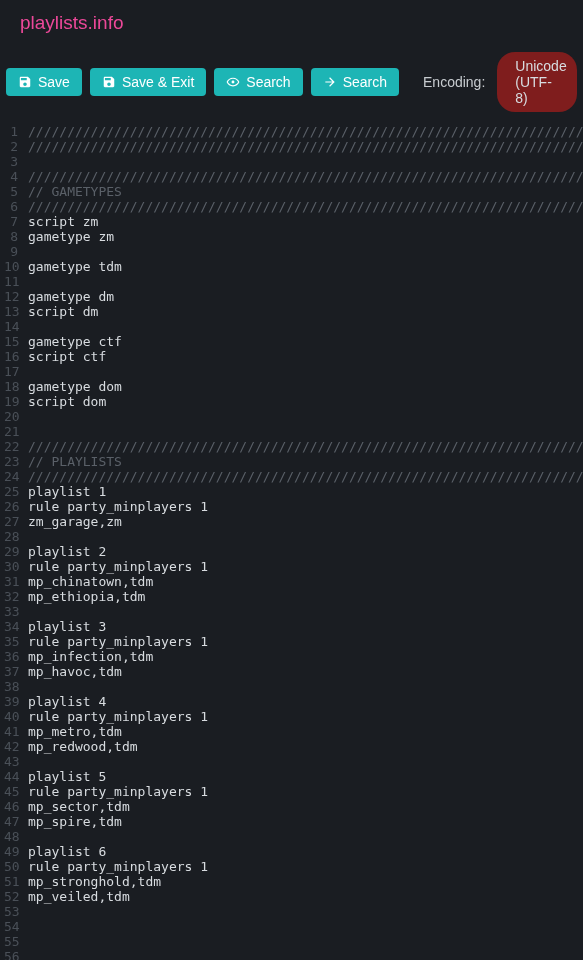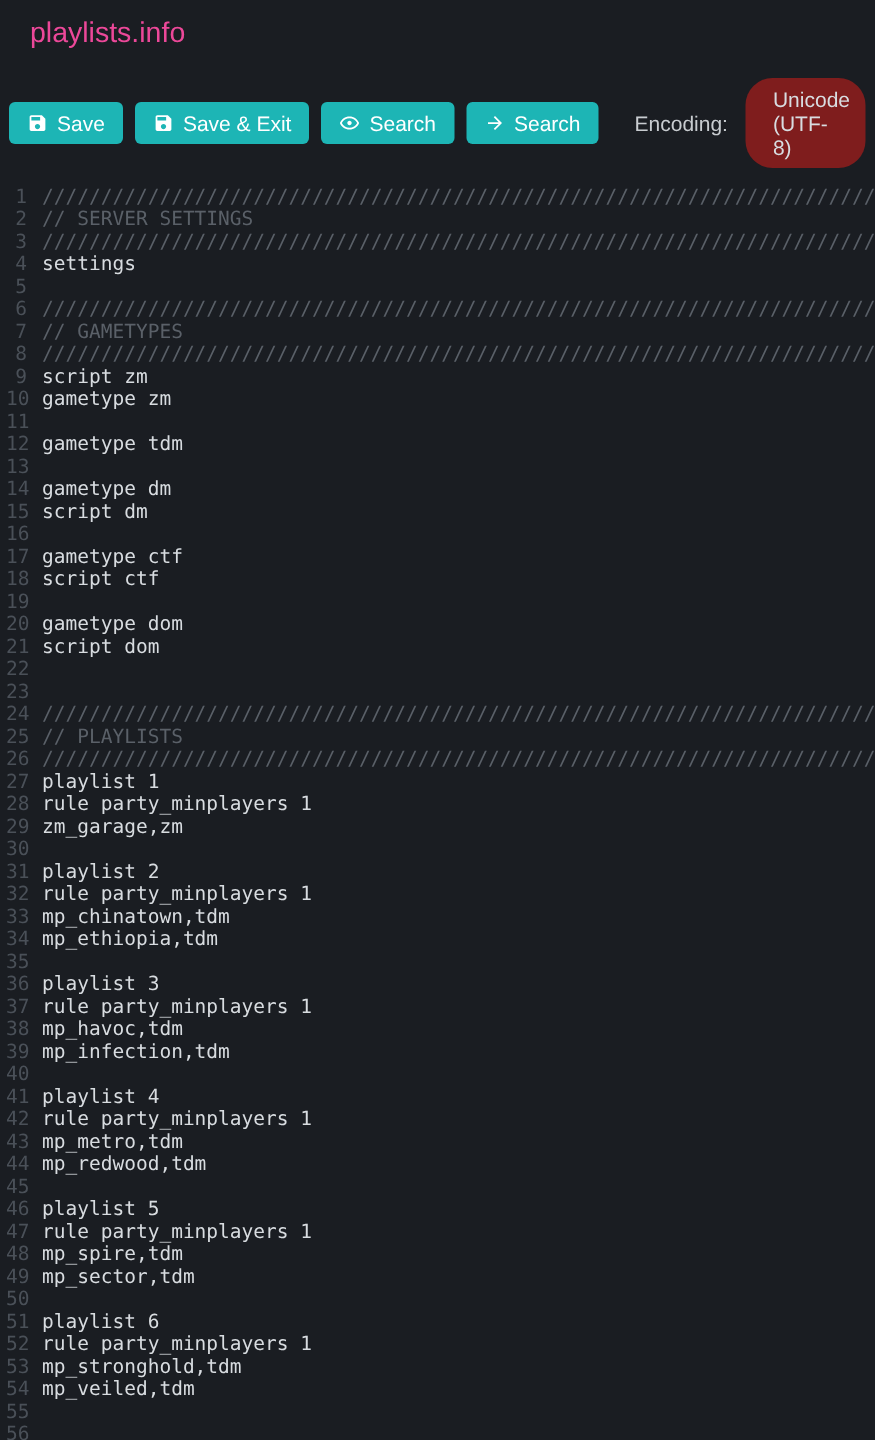--- a/index.html
+++ b/index.html
@@ -193,23 +193,21 @@
       <div class="gutter-line">50</div>
       <div class="gutter-line">51</div>
       <div class="gutter-line">52</div>
       <div class="gutter-line">53</div>
       <div class="gutter-line">54</div>
       <div class="gutter-line">55</div>
       <div class="gutter-line">56</div>
     </div>
   <div class="code" id="code">
       <div class="code-line comment">///////////////////////////////////////////////////////////////////////////</div>
-      <div class="code-line comment">// SERVER SETTINGS</div>
-      <div class="code-line comment">///////////////////////////////////////////////////////////////////////////</div>
-      <div class="code-line">settings</div>
+      <div class="code-line comment">///////////////////////////////////////////////////////////////////////////</div>
       <div class="code-line"></div>
       <div class="code-line comment">///////////////////////////////////////////////////////////////////////////</div>
       <div class="code-line comment">// GAMETYPES</div>
       <div class="code-line comment">///////////////////////////////////////////////////////////////////////////</div>
       <div class="code-line">script zm</div>
       <div class="code-line">gametype zm</div>
       <div class="code-line"></div>
       <div class="code-line">gametype tdm</div>
       <div class="code-line"></div>
       <div class="code-line">gametype dm</div>
@@ -229,32 +227,32 @@
       <div class="code-line">rule party_minplayers 1</div>
       <div class="code-line">zm_garage,zm</div>
       <div class="code-line"></div>
       <div class="code-line">playlist 2</div>
       <div class="code-line">rule party_minplayers 1</div>
       <div class="code-line">mp_chinatown,tdm</div>
       <div class="code-line">mp_ethiopia,tdm</div>
       <div class="code-line"></div>
       <div class="code-line">playlist 3</div>
       <div class="code-line">rule party_minplayers 1</div>
+      <div class="code-line">mp_infection,tdm</div>
       <div class="code-line">mp_havoc,tdm</div>
-      <div class="code-line">mp_infection,tdm</div>
       <div class="code-line"></div>
       <div class="code-line">playlist 4</div>
       <div class="code-line">rule party_minplayers 1</div>
       <div class="code-line">mp_metro,tdm</div>
       <div class="code-line">mp_redwood,tdm</div>
       <div class="code-line"></div>
       <div class="code-line">playlist 5</div>
       <div class="code-line">rule party_minplayers 1</div>
+      <div class="code-line">mp_sector,tdm</div>
       <div class="code-line">mp_spire,tdm</div>
-      <div class="code-line">mp_sector,tdm</div>
       <div class="code-line"></div>
       <div class="code-line">playlist 6</div>
       <div class="code-line">rule party_minplayers 1</div>
       <div class="code-line">mp_stronghold,tdm</div>
       <div class="code-line">mp_veiled,tdm</div>
       <div class="code-line"></div>
     </div>
 </div>
 
 </body></html>

